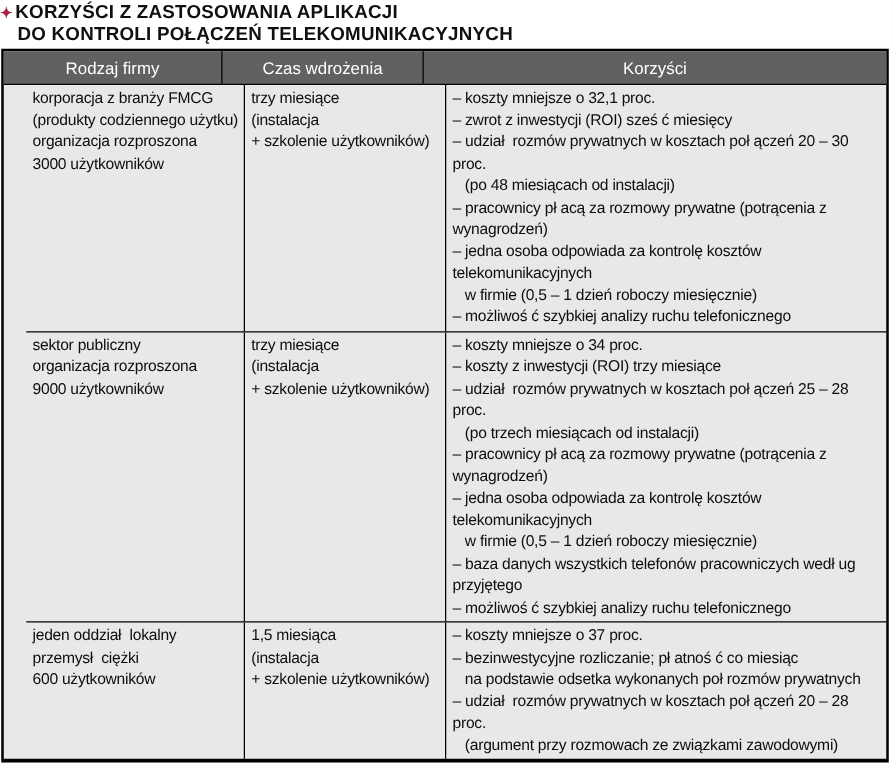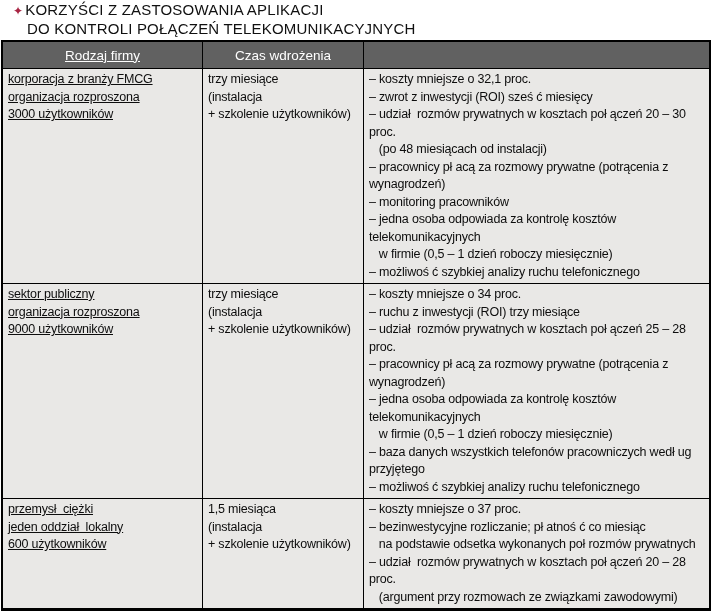--- a/index.html
+++ b/index.html
@@ -11,22 +11,22 @@
     position: relative;
     width: 714px;
     height: 615px;
     background: #ffffff;
     font-family: "Liberation Sans", sans-serif;
     color: #0d0d0d;
     overflow: hidden;
   }
   
   .title {
-    padding: 1px 0 0 13px;
-    font-weight: 400;
+    padding: 1px 0 0 0;
+    font-weight: 700;
     font-size: 15px;
     line-height: 17px;
     letter-spacing: 0.2px;
     color: #101010;
   }
   .title .bullet {
     color: var(--accent, #a82443);
     font-size: 12px;
     margin-right: 2px;
   }
@@ -49,25 +49,25 @@
     font-size: 13.5px;
     border-bottom: 1px solid var(--border, #000);
   }
   .th {
     display: flex;
     align-items: center;
     justify-content: center;
     height: 100%;
     box-sizing: border-box;
   }
-  .col1 { width: 200px; text-decoration: underline; }
+  .col1 { width: 175px; }
   .col2 { width: 161px; }
   .col3 { flex: 1; }
   .th.col1, .th.col2 { border-right: 1px solid var(--border, #000); }
-  .trow { display: flex; }
+  .trow { display: flex; margin-left: 18px; }
   .trow + .trow { border-top: 1px solid var(--border, #000); }
   .td {
     box-sizing: border-box;
     padding: 2px 4px 2px 5px;
     font-size: 12.5px;
     line-height: 17.5px;
     letter-spacing: -0.2px;
   }
   .td.col1, .td.col2 { border-right: 1px solid var(--border, #000); }
   .line { white-space: pre-wrap; }
@@ -84,43 +84,44 @@
     <div class="title-row second">
       <span>DO KONTROLI POŁĄCZEŃ TELEKOMUNIKACYJNYCH</span>
     </div>
   </div>
 
   <div class="table">
 
     <div class="thead">
       <div class="th col1">Rodzaj firmy</div>
       <div class="th col2">Czas wdrożenia</div>
+      <div class="th col3">Korzyści</div>
     </div>
 
     <div class="trow">
       <div class="td col1">
 
       <div class="line">korporacja z branży FMCG</div>
+          <div class="line">(produkty codziennego użytku)</div>
           <div class="line">organizacja rozproszona</div>
           <div class="line">3000 użytkowników</div>
         </div>
       <div class="td col2">
 
       <div class="line">trzy miesiące</div>
           <div class="line">(instalacja</div>
           <div class="line">+ szkolenie użytkowników)</div>
         </div>
       <div class="td col3">
 
       <div class="line">– koszty mniejsze o 32,1 proc.</div>
           <div class="line">– zwrot z inwestycji (ROI) sześ ć miesięcy</div>
           <div class="line">– udział  rozmów prywatnych w kosztach poł ączeń 20 – 30 proc.</div>
           <div class="line">   (po 48 miesiącach od instalacji)</div>
           <div class="line">– pracownicy pł acą za rozmowy prywatne (potrącenia z wynagrodzeń)</div>
-          <div class="line">– monitoring pracowników</div>
           <div class="line">– jedna osoba odpowiada za kontrolę kosztów telekomunikacyjnych</div>
           <div class="line">   w firmie (0,5 – 1 dzień roboczy miesięcznie)</div>
           <div class="line">– możliwoś ć szybkiej analizy ruchu telefonicznego</div>
         </div>
     </div>
 
     <div class="trow">
       <div class="td col1">
 
       <div class="line">sektor publiczny</div>
@@ -129,35 +130,36 @@
         </div>
       <div class="td col2">
 
       <div class="line">trzy miesiące</div>
           <div class="line">(instalacja</div>
           <div class="line">+ szkolenie użytkowników)</div>
         </div>
       <div class="td col3">
 
       <div class="line">– koszty mniejsze o 34 proc.</div>
-          <div class="line">– ruchu z inwestycji (ROI) trzy miesiące</div>
+          <div class="line">– koszty z inwestycji (ROI) trzy miesiące</div>
           <div class="line">– udział  rozmów prywatnych w kosztach poł ączeń 25 – 28 proc.</div>
+          <div class="line">   (po trzech miesiącach od instalacji)</div>
           <div class="line">– pracownicy pł acą za rozmowy prywatne (potrącenia z wynagrodzeń)</div>
           <div class="line">– jedna osoba odpowiada za kontrolę kosztów telekomunikacyjnych</div>
           <div class="line">   w firmie (0,5 – 1 dzień roboczy miesięcznie)</div>
           <div class="line">– baza danych wszystkich telefonów pracowniczych wedł ug przyjętego</div>
           <div class="line">– możliwoś ć szybkiej analizy ruchu telefonicznego</div>
         </div>
     </div>
 
     <div class="trow">
       <div class="td col1">
 
-      <div class="line">przemysł  ciężki</div>
-          <div class="line">jeden oddział  lokalny</div>
+      <div class="line">jeden oddział  lokalny</div>
+          <div class="line">przemysł  ciężki</div>
           <div class="line">600 użytkowników</div>
         </div>
       <div class="td col2">
 
       <div class="line">1,5 miesiąca</div>
           <div class="line">(instalacja</div>
           <div class="line">+ szkolenie użytkowników)</div>
         </div>
       <div class="td col3">
 

